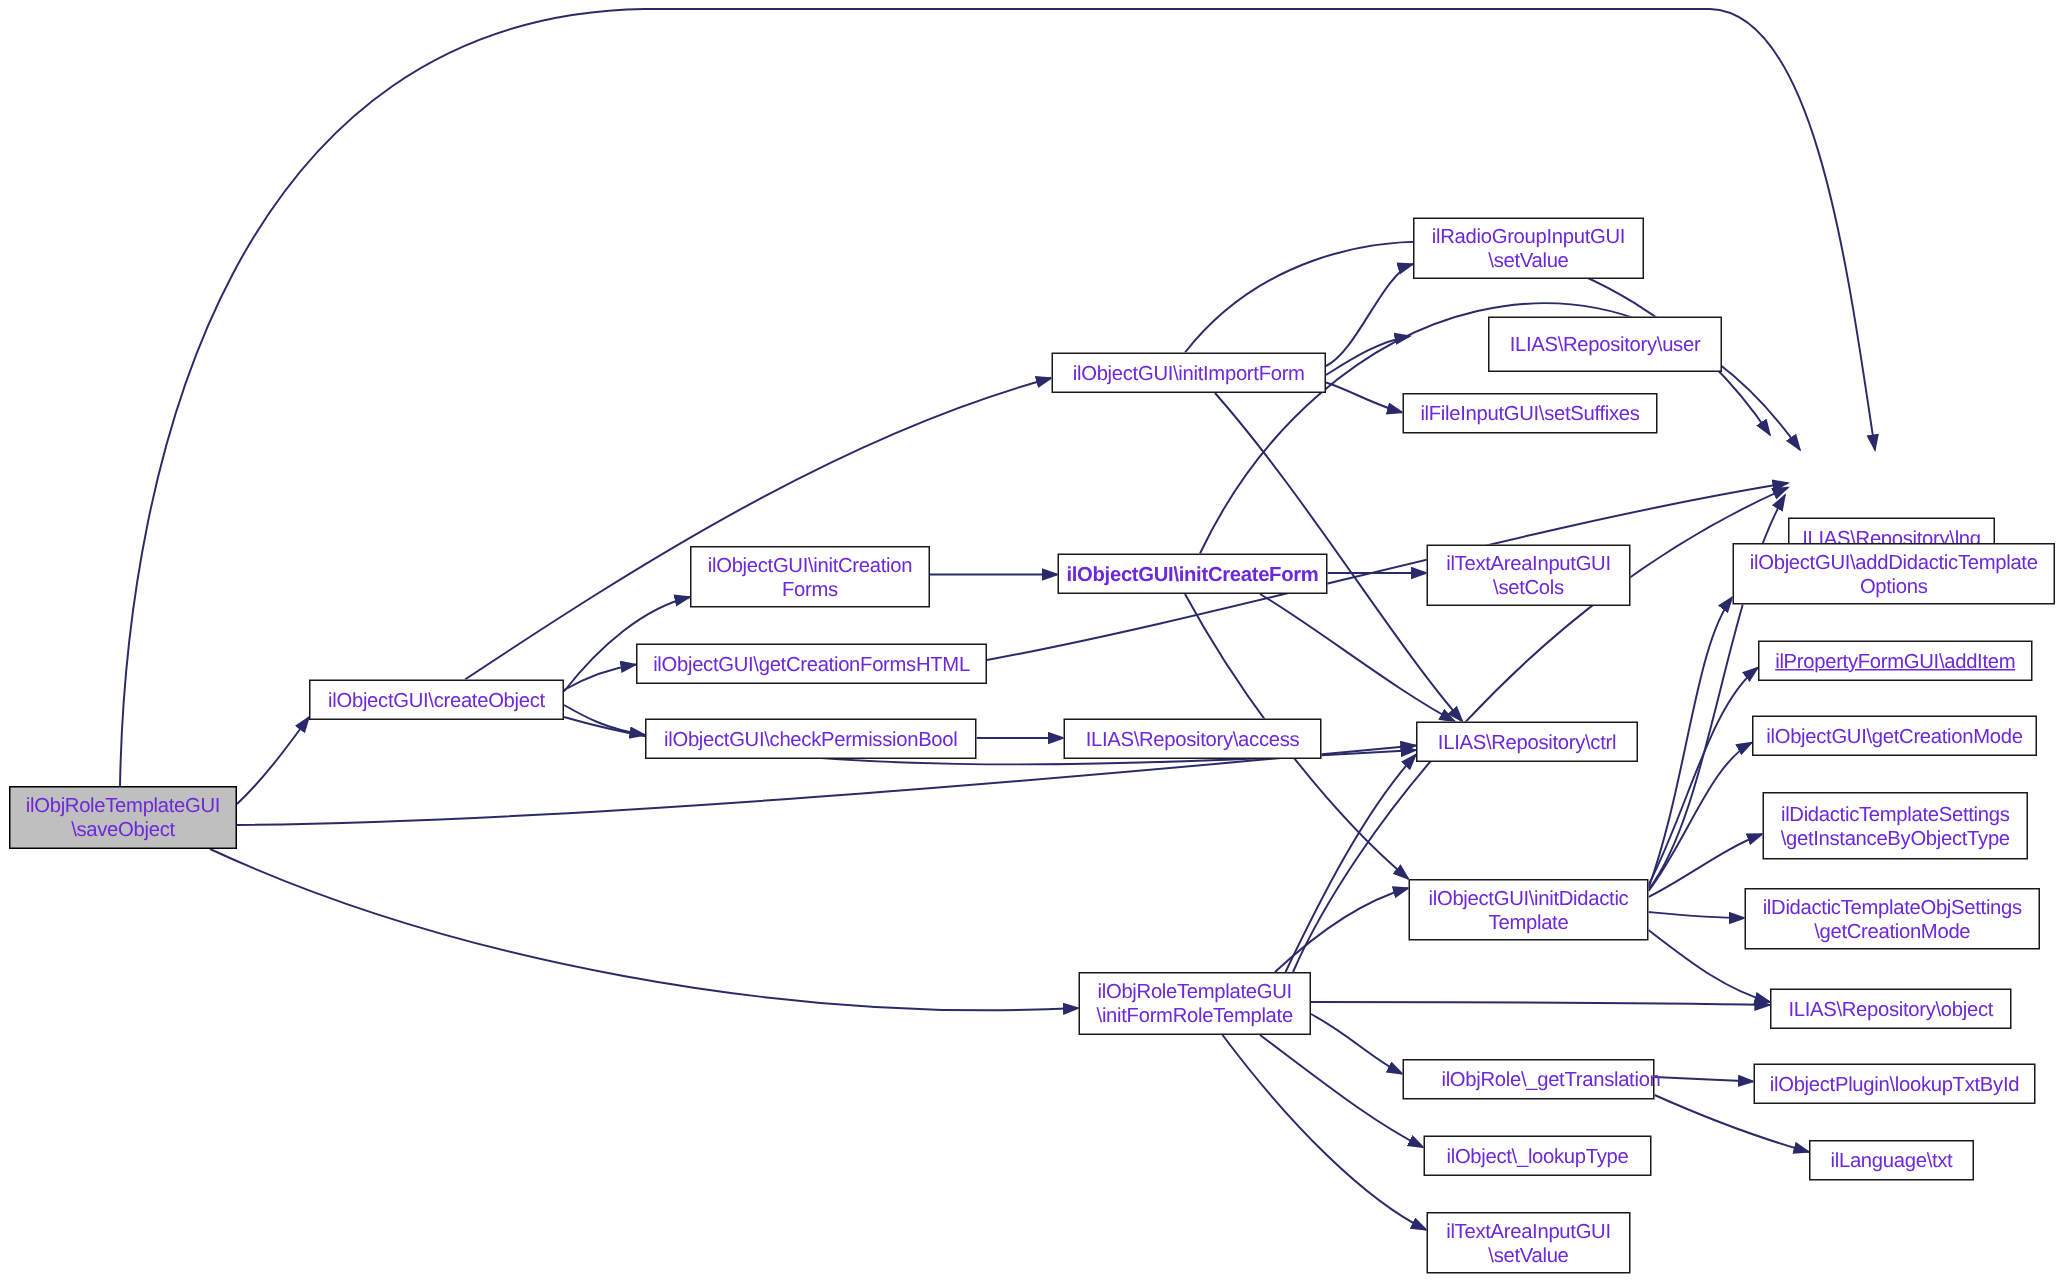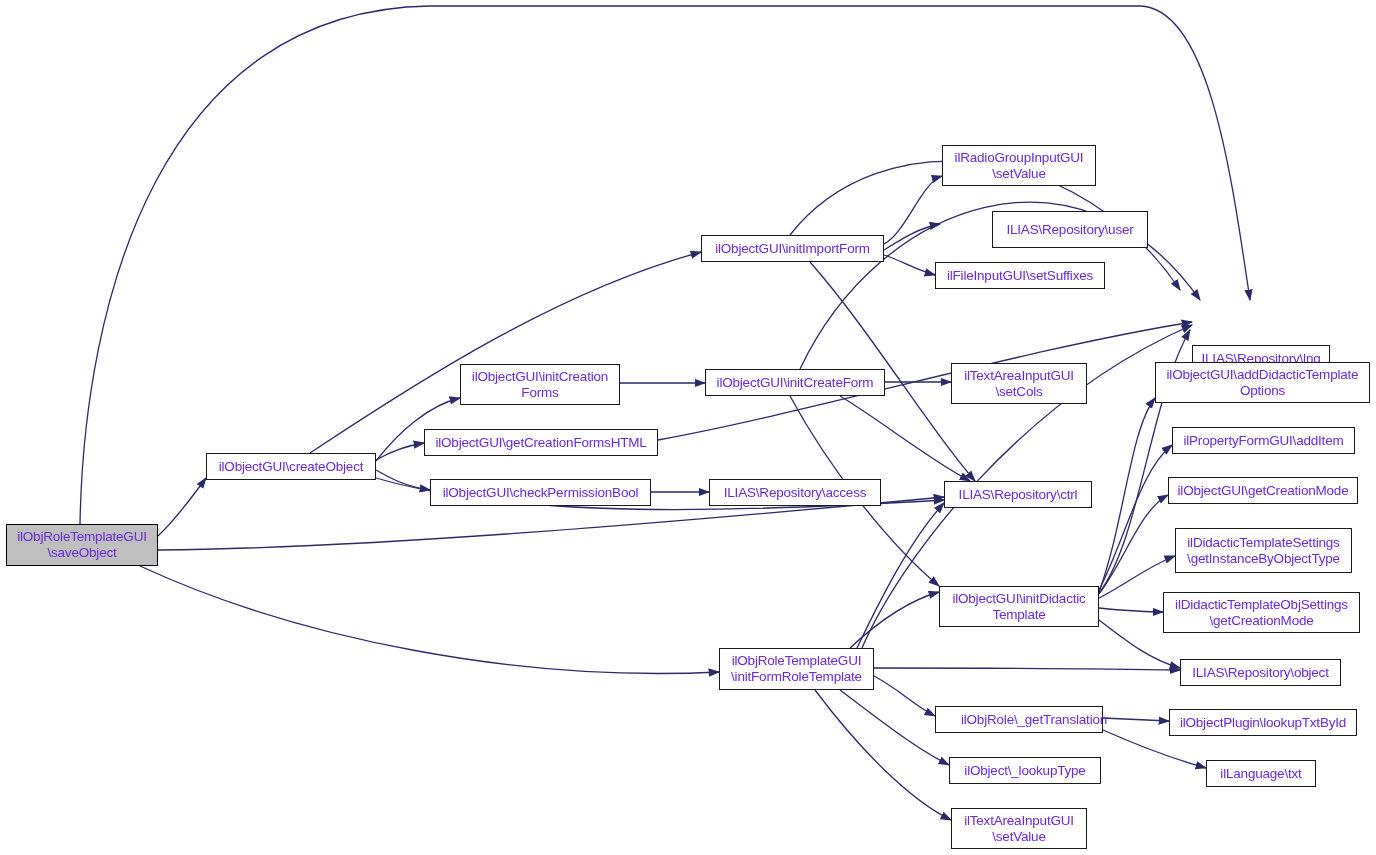--- a/index.html
+++ b/index.html
@@ -77,21 +77,21 @@
       </div>
       <div class="node" style="left: 424px; top: 429px; width: 234px; height: 27px;">
         <span>ilObjectGUI\getCreationFormsHTML</span>
       </div>
       <div class="node" style="left: 430px; top: 479px; width: 221px; height: 27px;">
         <span>ilObjectGUI\checkPermissionBool</span>
       </div>
       <div class="node" style="left: 701px; top: 235px; width: 183px; height: 27px;">
         <span>ilObjectGUI\initImportForm</span>
       </div>
-      <div class="node" style="left: 705px; top: 369px; width: 180px; height: 27px;">
+      <div class="node" style="left: 705px; top: 369px; width: 180px; height: 27px; font-weight: bold;">
         <span>ilObjectGUI\initCreateForm</span>
       </div>
       <div class="node" style="left: 709px; top: 479px; width: 172px; height: 27px;">
         <span>ILIAS\Repository\access</span>
       </div>
       <div class="node" style="left: 719px; top: 648px; width: 155px; height: 42px;">
         <span>ilObjRoleTemplateGUI
 \initFormRoleTemplate</span>
       </div>
       <div class="node" style="left: 942px; top: 145px; width: 154px; height: 41px;">
@@ -125,21 +125,21 @@
         <span>ilTextAreaInputGUI
 \setValue</span>
       </div>
       <div class="node" style="left: 1192px; top: 308px; width: 138px; height: 27px; margin-top: 37px;">
         <span>ILIAS\Repository\lng</span>
       </div>
       <div class="node" style="left: 1155px; top: 362px; width: 215px; height: 41px;">
         <span>ilObjectGUI\addDidacticTemplate
 Options</span>
       </div>
-      <div class="node" style="left: 1172px; top: 427px; width: 183px; height: 27px;">
+      <div class="node" style="left: 1172px; top: 427px; width: 183px; height: 27px; text-decoration: underline;">
         <span>ilPropertyFormGUI\addItem</span>
       </div>
       <div class="node" style="left: 1168px; top: 477px; width: 190px; height: 27px;">
         <span>ilObjectGUI\getCreationMode</span>
       </div>
       <div class="node" style="left: 1175px; top: 528px; width: 177px; height: 45px;">
         <span>ilDidacticTemplateSettings
 \getInstanceByObjectType</span>
       </div>
       <div class="node" style="left: 1163px; top: 592px; width: 197px; height: 41px;">

